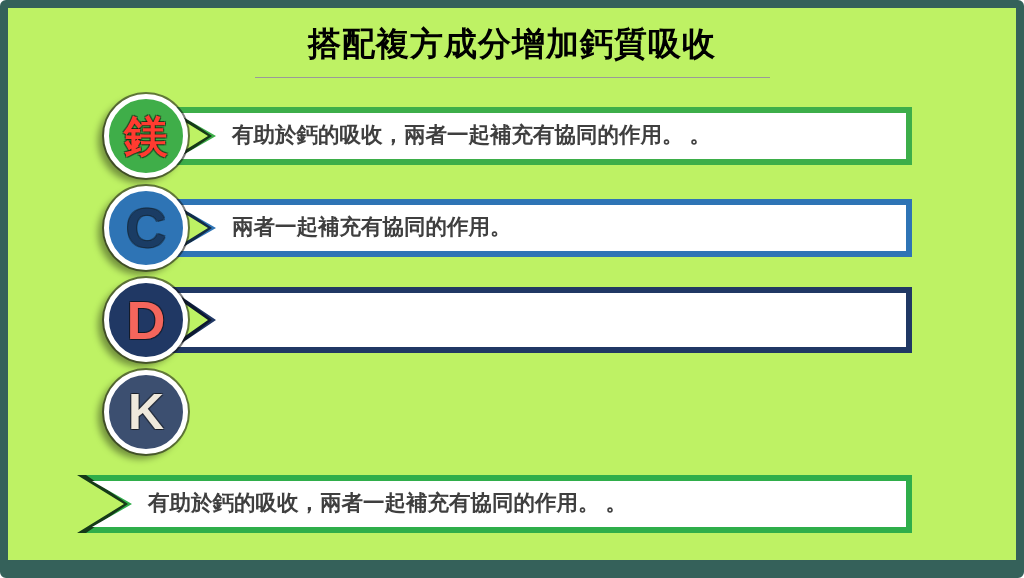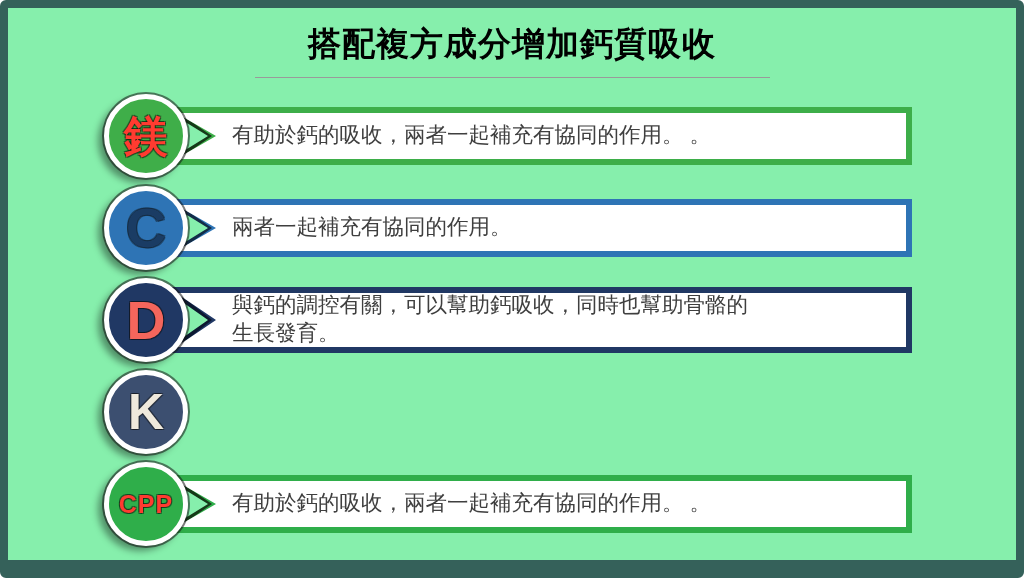--- a/index.html
+++ b/index.html
@@ -1,21 +1,21 @@
 <!DOCTYPE html>
 <html><head>
 <meta charset="utf-8">
 <style>
   * { margin:0; padding:0; box-sizing:border-box; }
   html, body { width:1024px; height:578px; overflow:hidden; }
   body { font-family:"Liberation Sans","DejaVu Sans",sans-serif; background:#ffffff; }
 
   .frame {
     width:1024px; height:578px;
-    background:#86efac;
+    background:#bef264;
     border-style:solid;
     border-color:var(--frame,#35615a);
     border-width:8px 8px 18px 8px;
     border-radius:6px;
   }
 
   .title {
     margin-top:14px;
     text-align:center;
     font-size:33px;
@@ -70,21 +70,21 @@
   }
   .banner-inner {
     position:absolute; inset:6px;
     background:#ffffff;
     clip-path:polygon(0 0, 100% 0, 100% 100%, 0 100%, 40px 50%);
   }
   .banner-text {
     position:relative; height:100%;
     display:flex; align-items:center;
     padding:0 18px 0 62px;
-    font-size:21.5px; font-weight:normal;
+    font-size:21.5px; font-weight:bold;
     color:var(--text,#3f3f3f);
     line-height:1.3;
   }
   .row.tall .banner-text { max-width:596px; }
 </style>
 </head>
 <body>
 
 <div class="frame" style="--frame: #35615a;">
 
@@ -118,34 +118,30 @@
     </div>
 
     <div class="row tall" style="--accent: #203864; --badge-bg: #203864; --letter: #f4665c; --fold: #0d1830;">
       <div class="badge">
         <span class="badge-label">D</span>
       </div>
       <div class="banner">
         <div class="banner-fold"></div>
         <div class="banner-outer"></div>
         <div class="banner-inner"></div>
-        <p class="banner-text">與鈣的調控有關，可以幫助鈣吸收，同時也幫助骨骼的生長發育。</p>
       </div>
     </div>
 
     <div class="row" style="--accent: #32456a; --badge-bg: #3c4f70; --letter: #efe9dc; --fold: #141f38;">
       <div class="badge">
         <span class="badge-label">K</span>
       </div>
     </div>
 
     <div class="row" style="--accent: #2fae4a; --badge-bg: #2fae4a; --letter: #ff3b30; --fold: #153a18;">
-      <div class="badge">
-        <span class="badge-label">CPP</span>
-      </div>
       <div class="banner">
         <div class="banner-fold"></div>
         <div class="banner-outer"></div>
         <div class="banner-inner"></div>
         <p class="banner-text">有助於鈣的吸收，兩者一起補充有協同的作用。 。</p>
       </div>
     </div>
 
   </div>
 </div>

